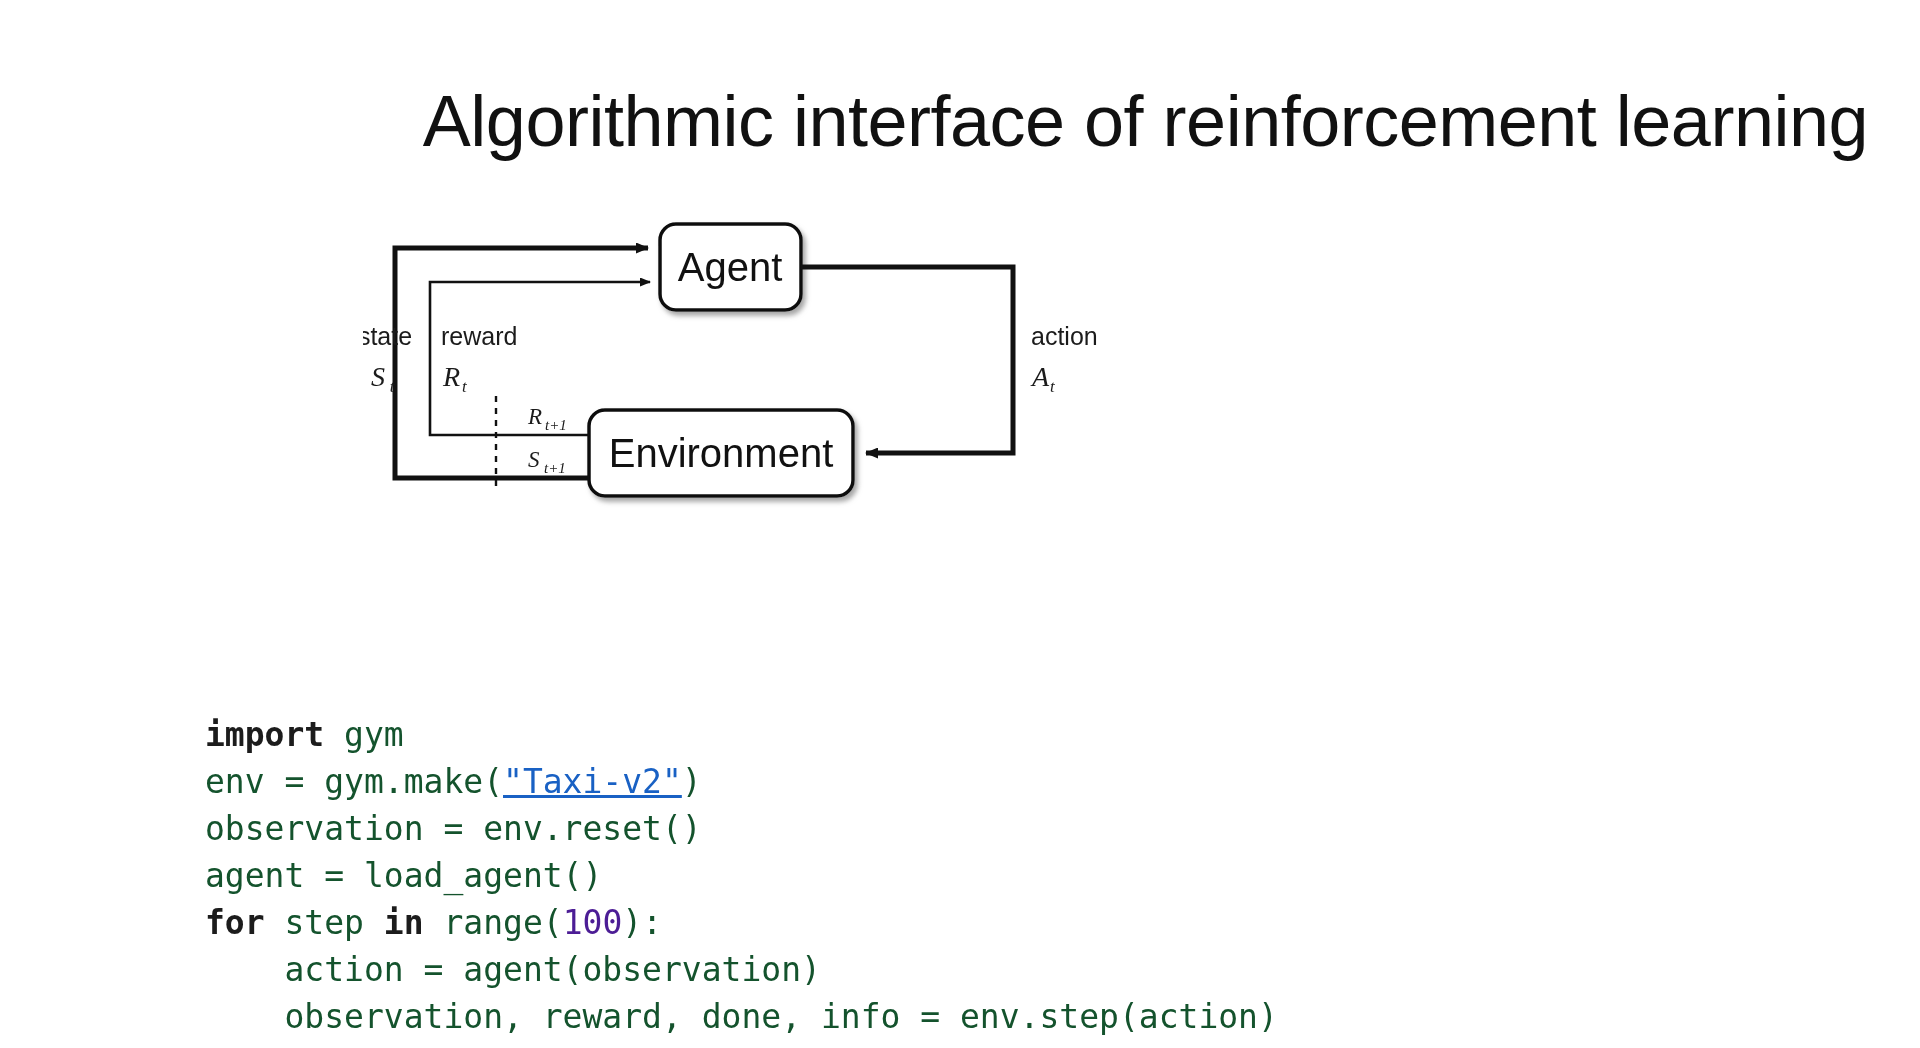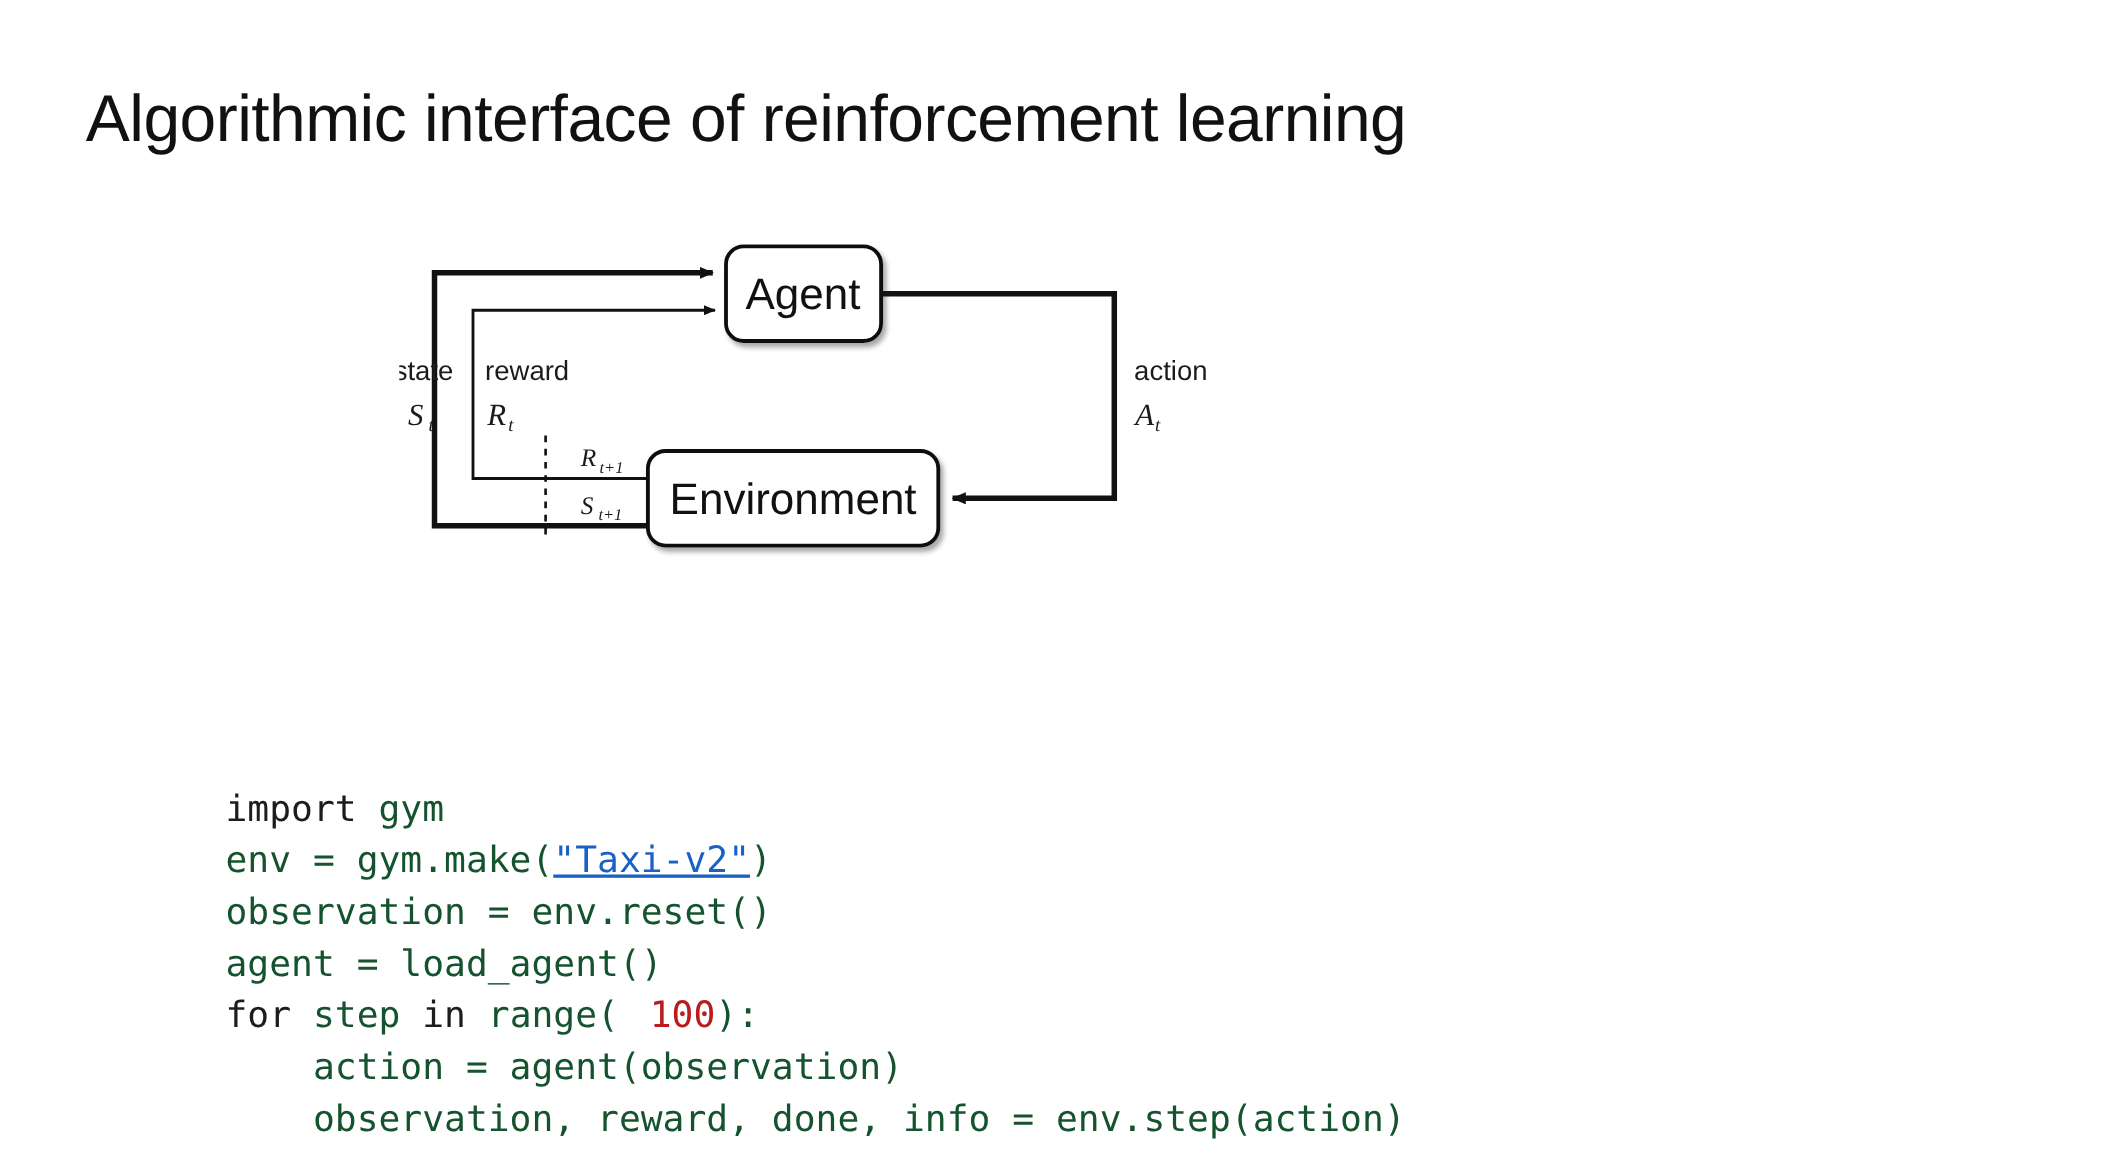--- a/index.html
+++ b/index.html
@@ -18,25 +18,26 @@
   }
 
   
   #slide-title {
     position: absolute;
     left: 78px;
     top: 36px;
     width: 1790px;
     font-family: "Liberation Sans", sans-serif;
     font-weight: 400;
-    font-size: 60px;
+    font-size: 72px;
     line-height: 1.05;
     letter-spacing: -0.5px;
     color: #111111;
     white-space: nowrap;
+    text-align: right;
   }
 
   
   #rl-diagram {
     position: absolute;
     left: 363px;
     top: 200px;
     width: 800px;
     height: 340px;
   }
@@ -82,22 +83,22 @@
     position: absolute;
     left: 205px;
     top: 678px;
     font-family: "DejaVu Sans Mono", monospace;
     font-size: 33px;
     line-height: 47px;
     color: #3a3a3a;
     white-space: pre;
   }
   #code-block .line { white-space: pre; }
-  .tok-kw   { font-weight: normal; color: #1c1c1c; }
-  .tok-num  { color: #b91c1c; margin-left: 28px; }
+  .tok-kw   { font-weight: bold; color: #1c1c1c; }
+  .tok-num  { color: #4c1d95; }
   .tok-link { color: #1961c4; text-decoration: underline; }
   .tok-plain{ color: #14532d; }
 </style>
 </head>
 <body>
 
 <h1 id="slide-title">Algorithmic interface of reinforcement learning</h1>
 
 <div id="rl-diagram">
   <svg width="800" height="340" viewBox="0 0 800 340" xmlns="http://www.w3.org/2000/svg">

